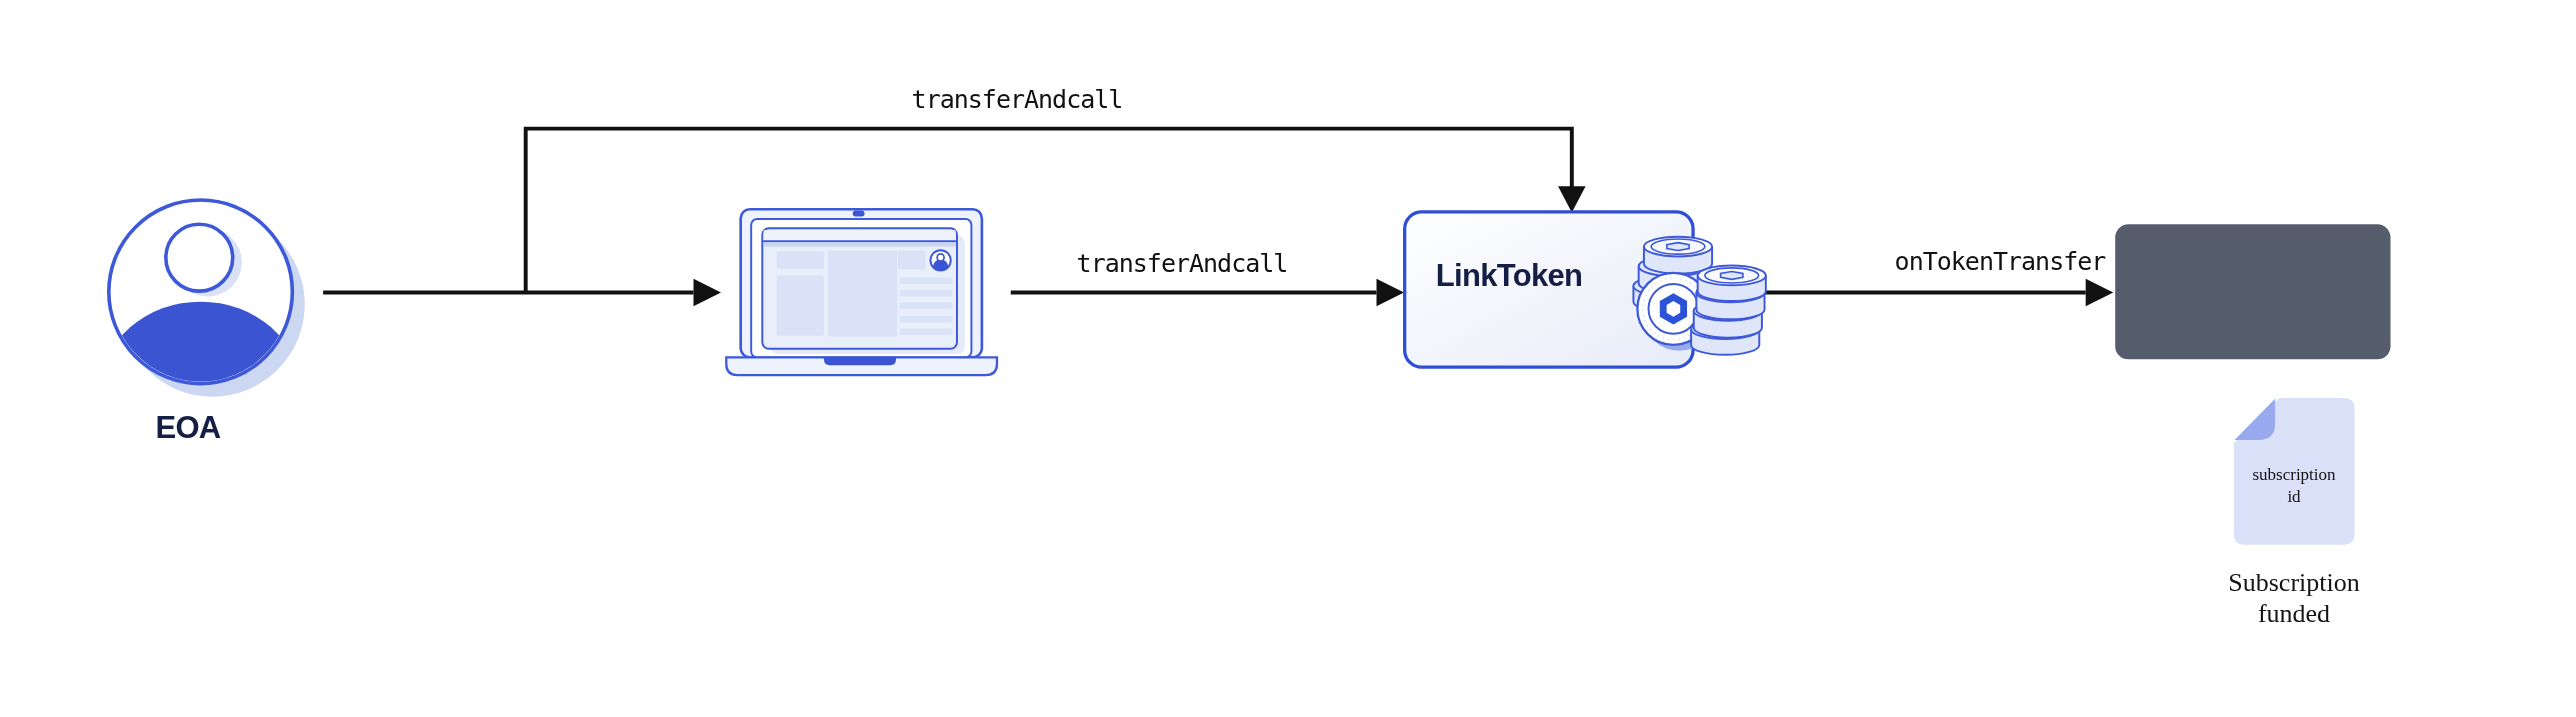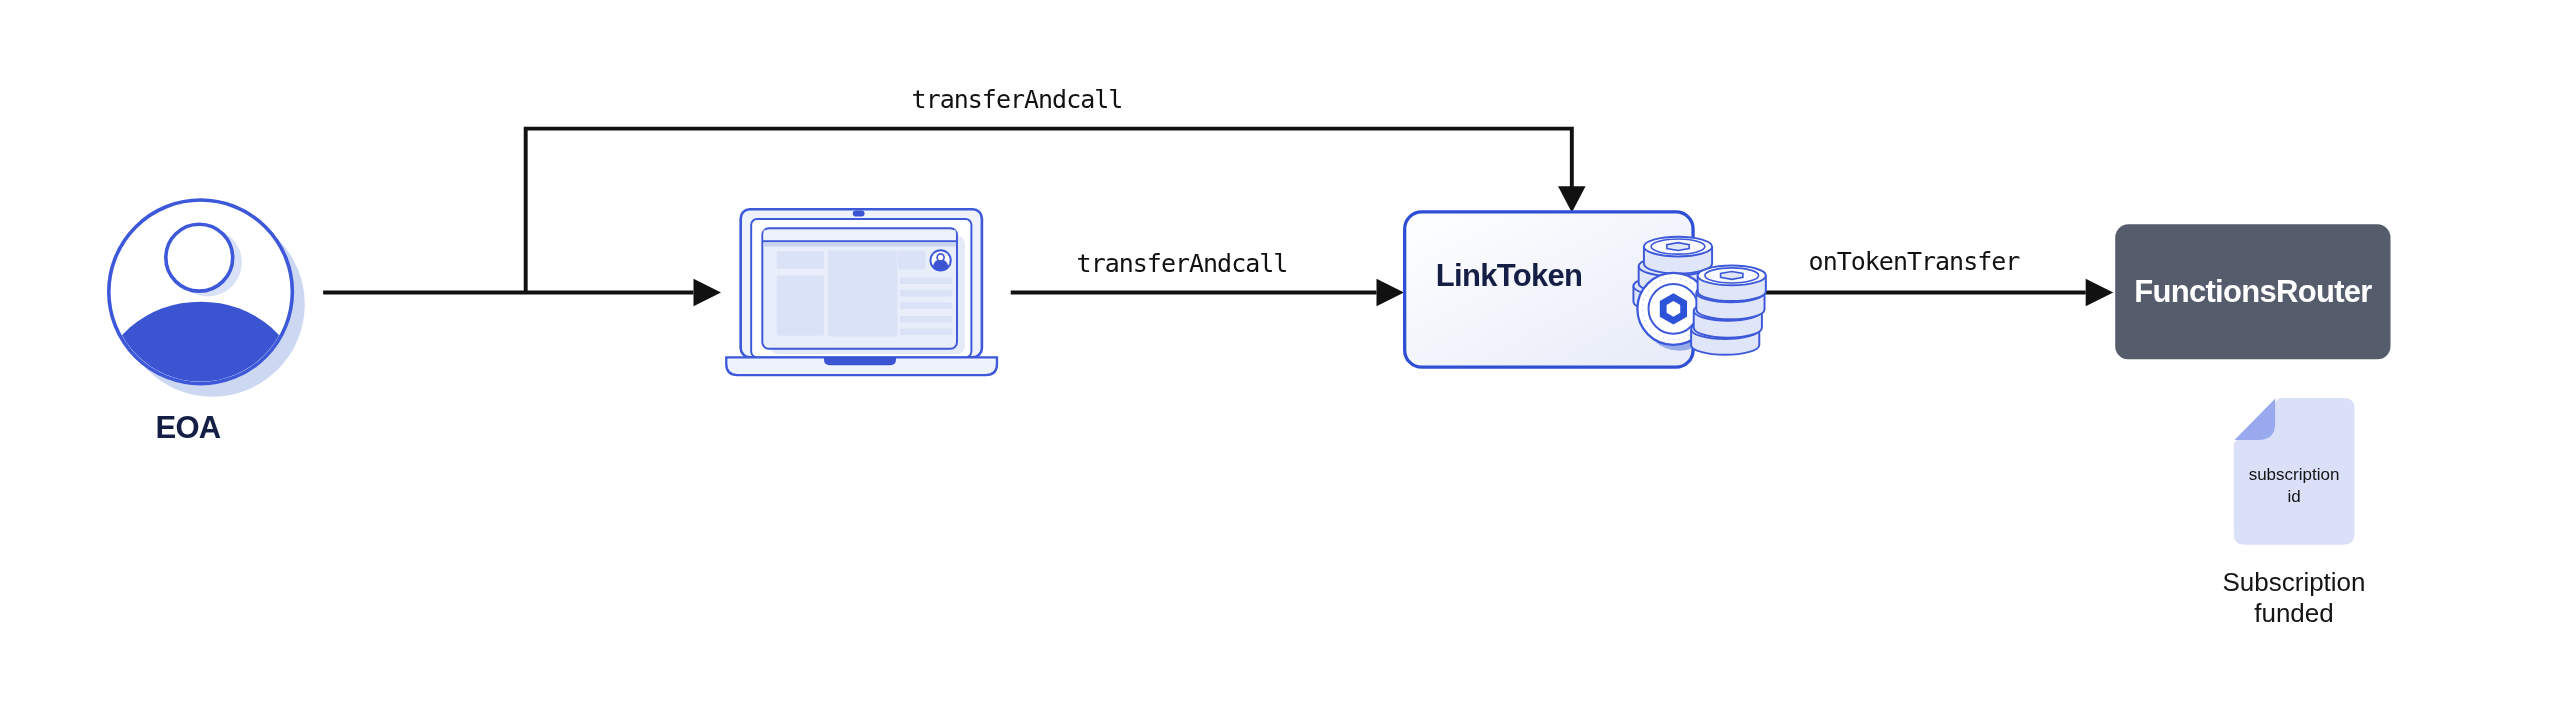--- a/index.html
+++ b/index.html
@@ -15,21 +15,21 @@
   .canvas{position:relative;width:2576px;height:716px;background:var(--canvas-bg);overflow:hidden;}
   .artwork{position:absolute;left:0;top:0;width:2576px;height:718px;}
   .lbl{position:absolute;transform:translate(-50%,-50%);white-space:nowrap;
        font-family:"Liberation Sans",sans-serif;}
   .node-lbl{font-weight:bold;font-size:31px;letter-spacing:-0.7px;color:var(--navy);}
   .router-lbl{font-weight:bold;font-size:31px;letter-spacing:-0.7px;color:var(--white);}
   .mono-lbl{font-family:"DejaVu Sans Mono",monospace;font-size:25px;letter-spacing:-1px;
             color:var(--arrow-black);}
   .doc-lbl{font-size:17px;line-height:22px;color:var(--text-black);text-align:center;}
   .caption-lbl{font-size:26px;line-height:31px;color:var(--text-black);text-align:center;}
-  .lbl span{display:block;}
+  .lbl span{display:block;font-family:Liberation Serif, serif;}
 </style>
 </head>
 <body>
 
 <div class="canvas">
 
   <svg class="artwork" viewBox="0 0 3930 1095" xmlns="http://www.w3.org/2000/svg">
     <defs>
       <linearGradient id="boxgrad" x1="0" y1="0" x2="1" y2="1">
         <stop offset="0" style="stop-color:var(--box-grad-start)"></stop>
@@ -129,28 +129,27 @@
     <g>
       <path d="M3477 607 H3576 Q3592 607 3592 623 V815 Q3592 831 3576 831 H3424 Q3408 831 3408 815 V676 Z" style="fill:var(--doc-fill)"></path>
       <path d="M3472 607 L3409 671 H3446 Q3471 671 3471 646 V607 Z" style="fill:var(--doc-fold)"></path>
     </g>
   </svg>
 
   <div class="lbl mono-lbl" style="left:1017px;top:99px">transferAndcall</div>
 
   <div class="lbl mono-lbl" style="left:1182px;top:263px">transferAndcall</div>
 
-  <div class="lbl mono-lbl" style="left:1914px;top:261px">onTokenTransfer</div>
+  <div class="lbl mono-lbl" style="left:2000px;top:261px">onTokenTransfer</div>
 
   <div class="lbl node-lbl" style="left:188px;top:428px">EOA</div>
 
 
   <div class="lbl node-lbl" style="left:1509px;top:276px">LinkToken</div>
 
-  <div class="lbl router-lbl" style="left:2253px;top:292px">FunctionsRouter</div>
 
   <div class="lbl doc-lbl" style="left:2294px;top:486px">
     <span>subscription</span>
     <span>id</span>
   </div>
 
   <div class="lbl caption-lbl" style="left:2294px;top:598px">
     <span>Subscription</span>
     <span>funded</span>
   </div>

